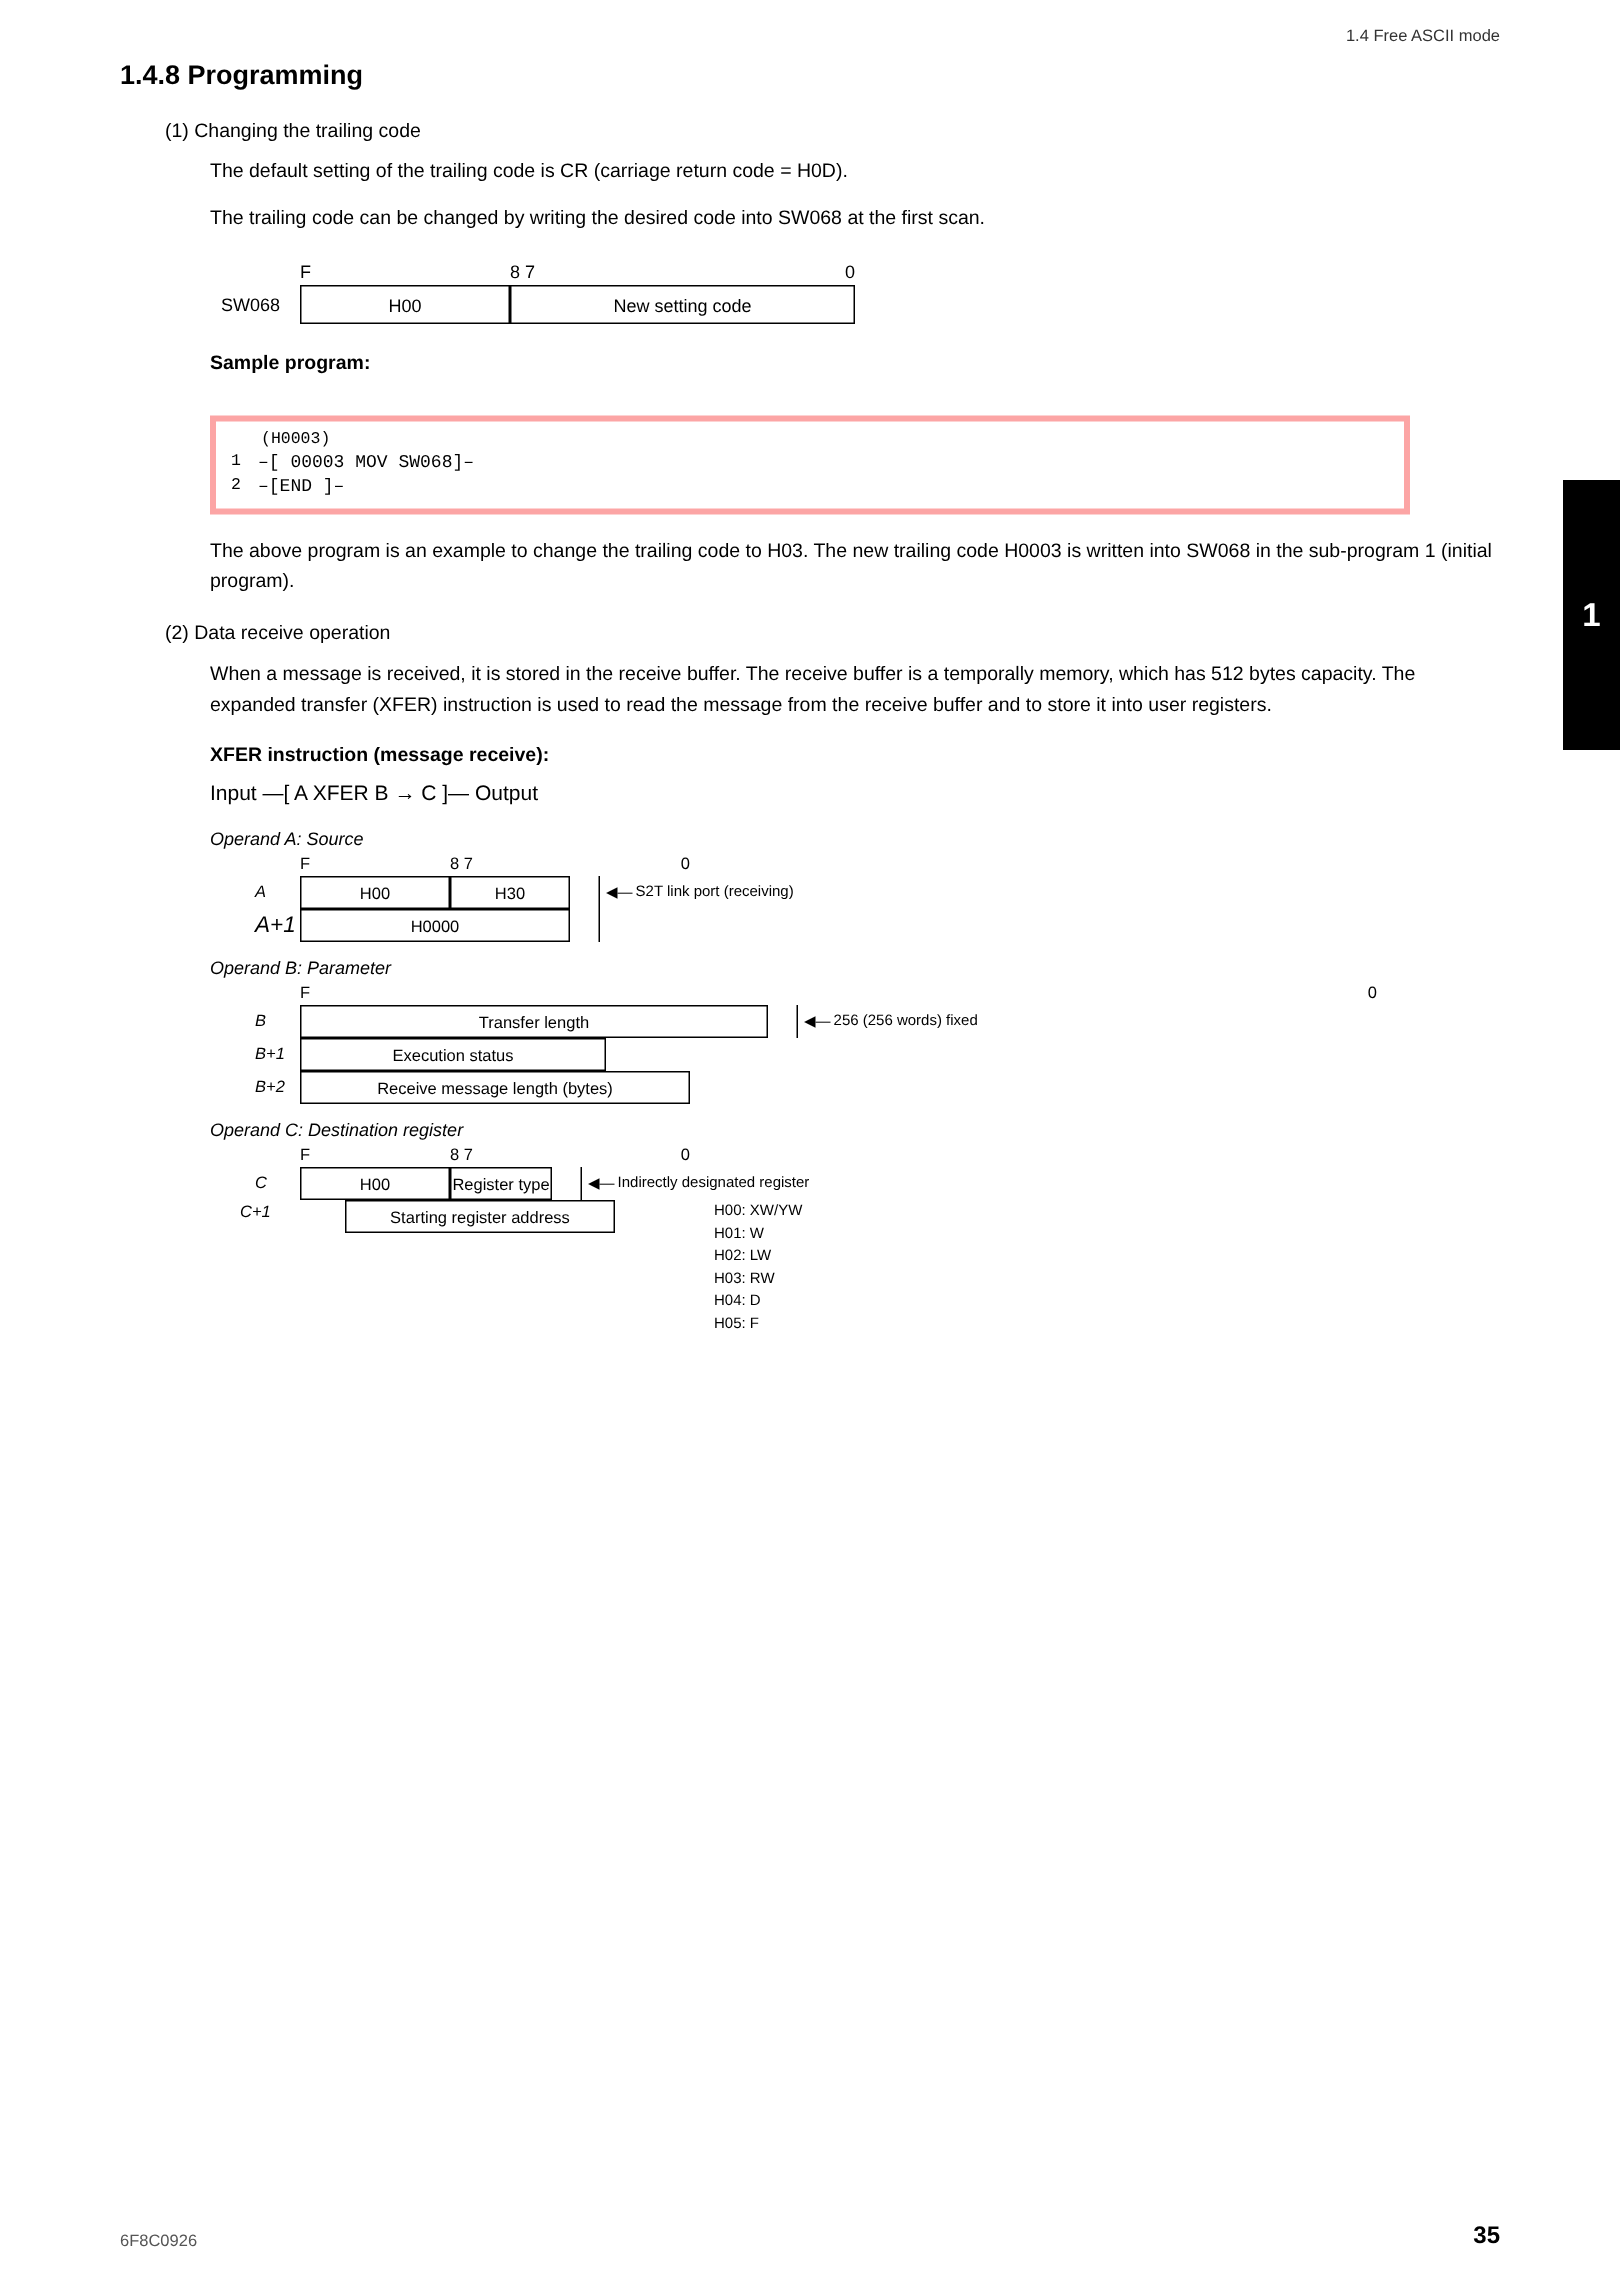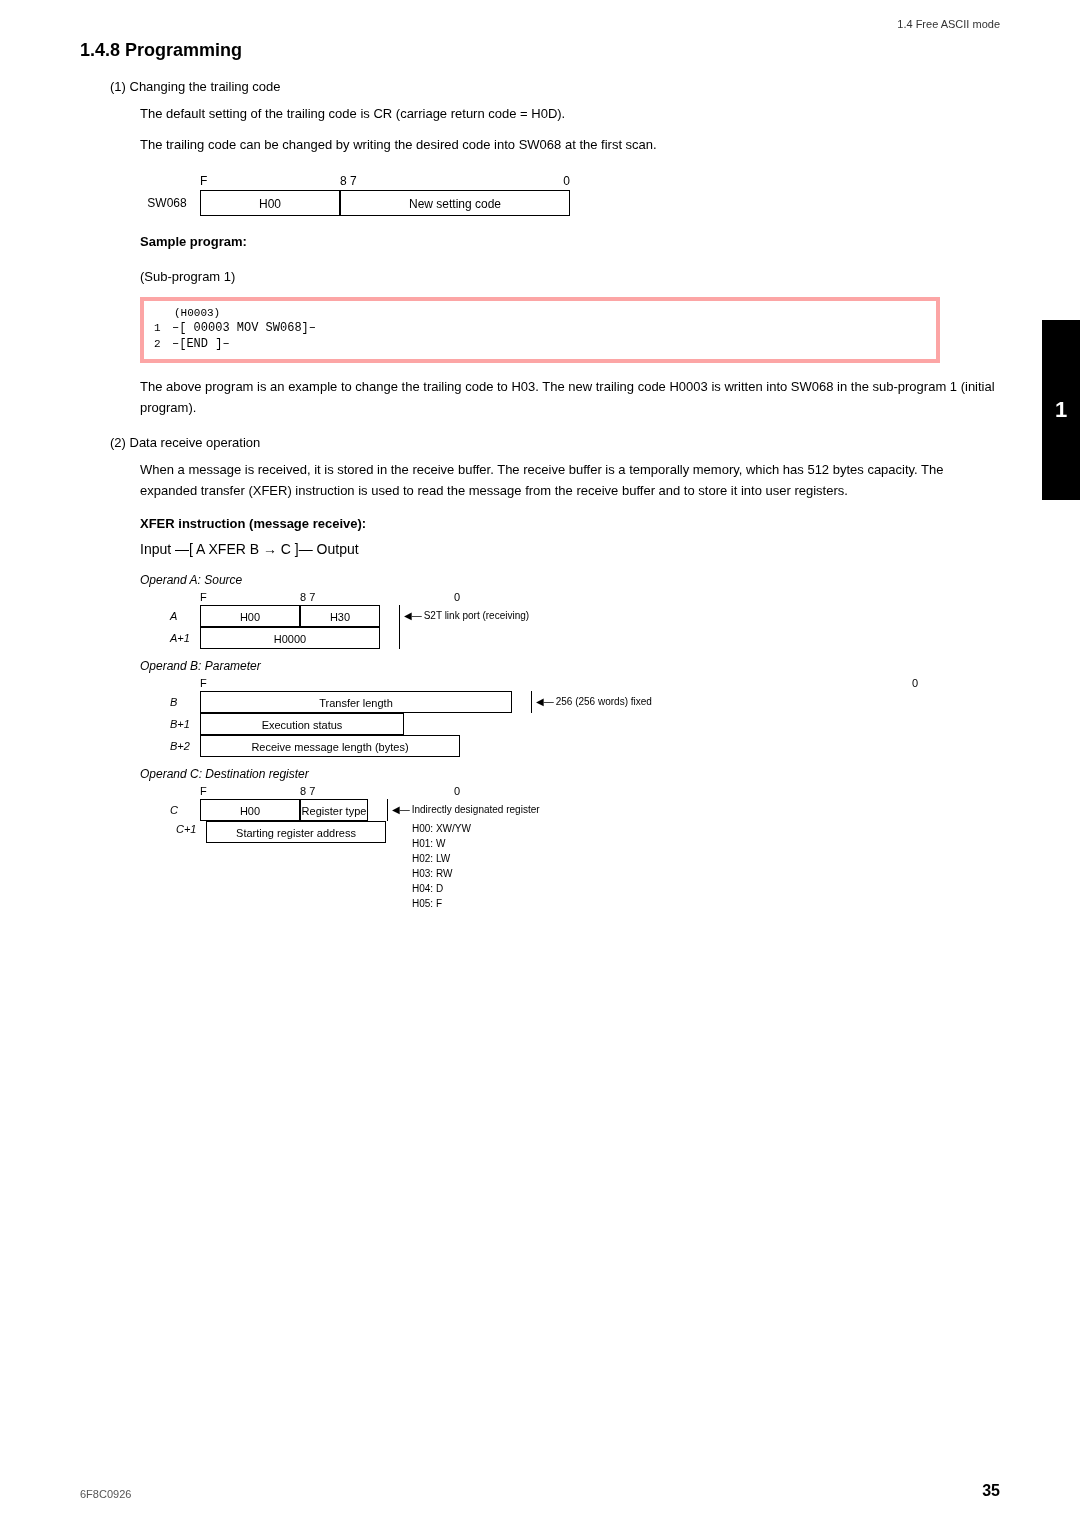--- a/index.html
+++ b/index.html
@@ -183,21 +183,20 @@
     </div>
     <div class="reg-row">
       <span class="reg-row-label">SW068</span>
       <span class="reg-cell reg-cell-left">H00</span>
       <span class="reg-cell reg-cell-right">New setting code</span>
     </div>
   </div>
 
   <div class="bold-label">Sample program:</div>
   <div class="spacer"></div>
-  <div class="body-text" style="margin-left:60px;">(Sub-program 1)</div>
 
   <div class="ladder-container">
     <div class="ladder-comment">(H0003)</div>
     <div class="ladder-line">
       <span class="ladder-num">1</span>
       <span>–[ 00003 MOV SW068]–</span>
     </div>
     <div class="ladder-line">
       <span class="ladder-num">2</span>
       <span>–[END ]–</span>
@@ -228,21 +227,21 @@
       <span class="op-cell" style="width:100px;">H00</span>
       <span class="op-cell" style="width:80px;">H30</span>
       <span style="width:20px; height:22px; border-right:1px solid #000; display:inline-block;"></span>
       <span style="display:flex; align-items:center; font-size:10px; margin-left:4px;">
         <span>◀—</span>
         <span style="margin-left:2px;">S2T link port (receiving)</span>
       </span>
     </div>
 
     <div style="display:flex; align-items:center; margin-left:30px;">
-      <span style="width:30px; font-size:11px; font-style:italic;">A+1</span>
+      <span style="width:30px; font-size:15px; font-style:italic;">A+1</span>
       <span class="op-cell" style="width:180px;">H0000</span>
       <span style="width:20px; height:22px; border-right:1px solid #000; display:inline-block;"></span>
     </div>
   </div>
 
   <div class="operand-section">
     <div class="operand-label">Operand B: Parameter</div>
     <div style="display:flex; margin-left:30px; font-size:11px; margin-bottom:2px;">
       <span style="width:30px;"></span>
       <span>F</span>
@@ -283,21 +282,21 @@
       <span style="width:30px; font-size:11px; font-style:italic;">C</span>
       <span class="op-cell" style="width:100px;">H00</span>
       <span class="op-cell" style="width:68px;">Register type</span>
       <span style="width:20px; height:22px; border-right:1px solid #000; display:inline-block;"></span>
       <span style="display:flex; align-items:center; font-size:10px; margin-left:4px;">
         <span>◀—</span>
         <span style="margin-left:2px;">Indirectly designated register</span>
       </span>
     </div>
 
-    <div style="display:flex; align-items:flex-start; margin-left:36px;">
+    <div style="display:flex; align-items:flex-start; margin-left:20px;gap:40px;">
       <span style="width:30px; font-size:11px; font-style:italic; margin-top:2px;">C+1</span>
       <span class="op-cell" style="width:180px;">Starting register address</span>
       <div style="margin-left:26px; font-size:10px; line-height:1.5;">
         <div>H00: XW/YW</div>
         <div>H01: W</div>
         <div>H02: LW</div>
         <div>H03: RW</div>
         <div>H04: D</div>
         <div>H05: F</div>
       </div>

